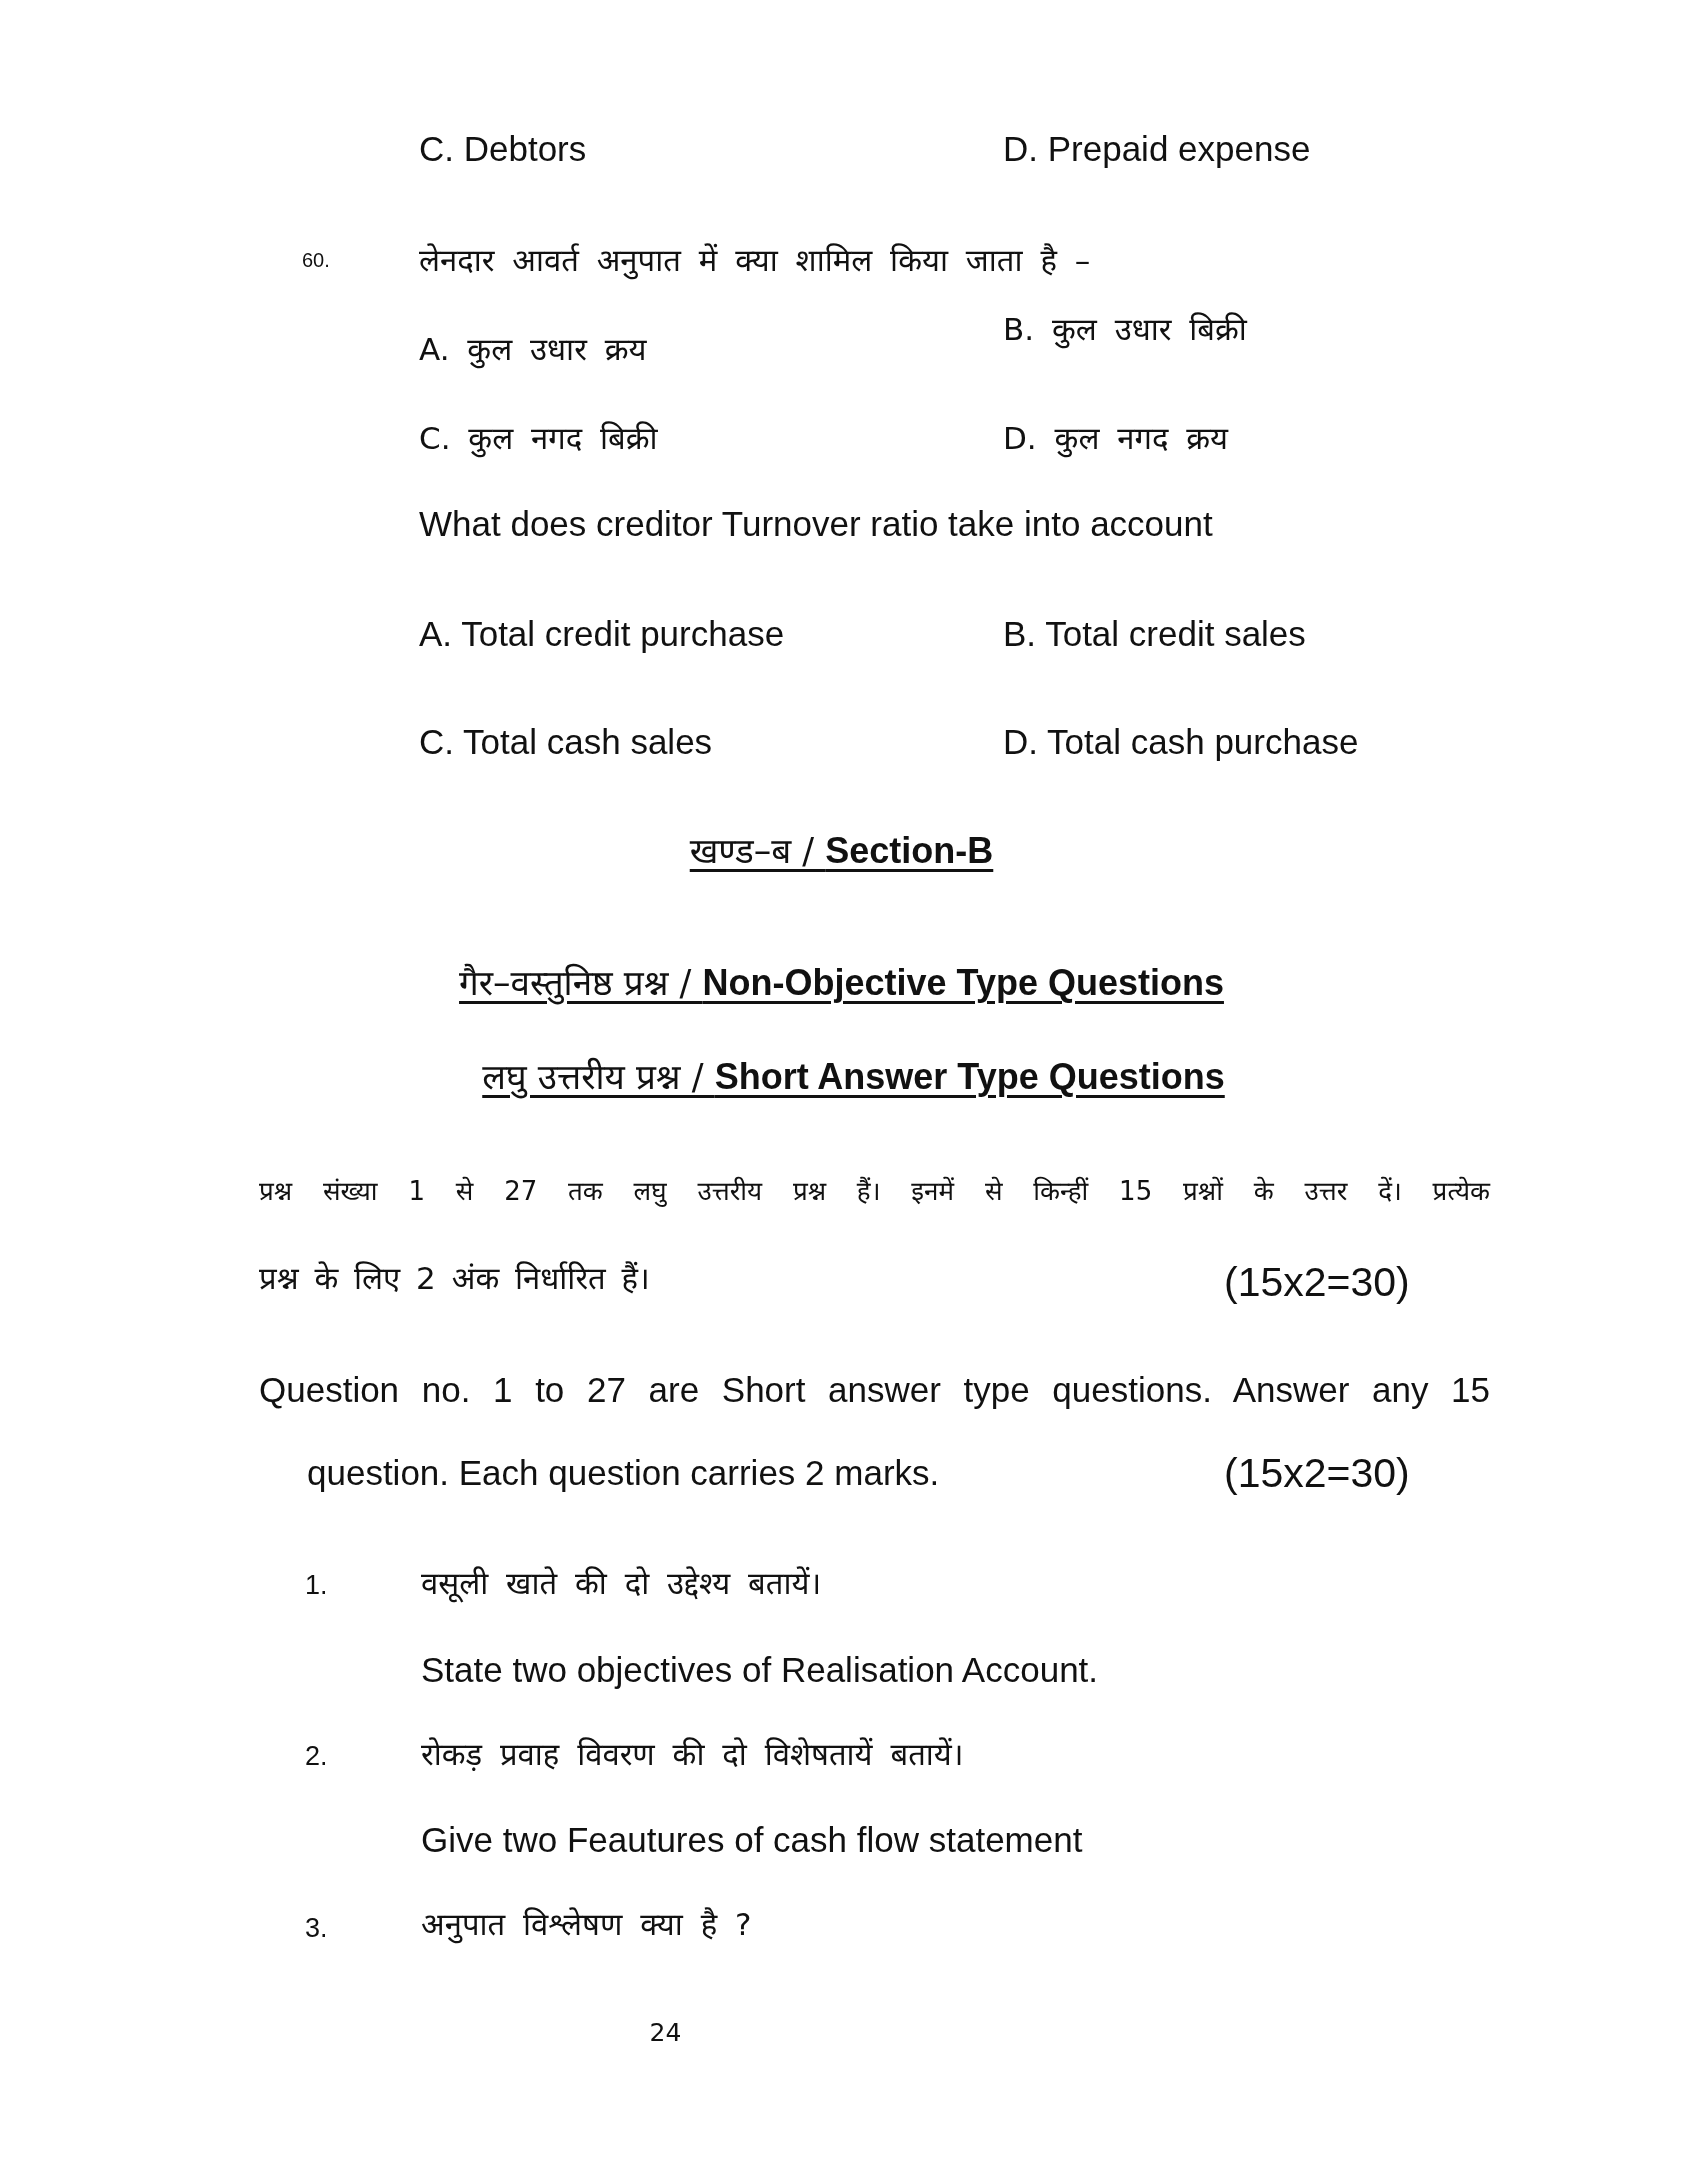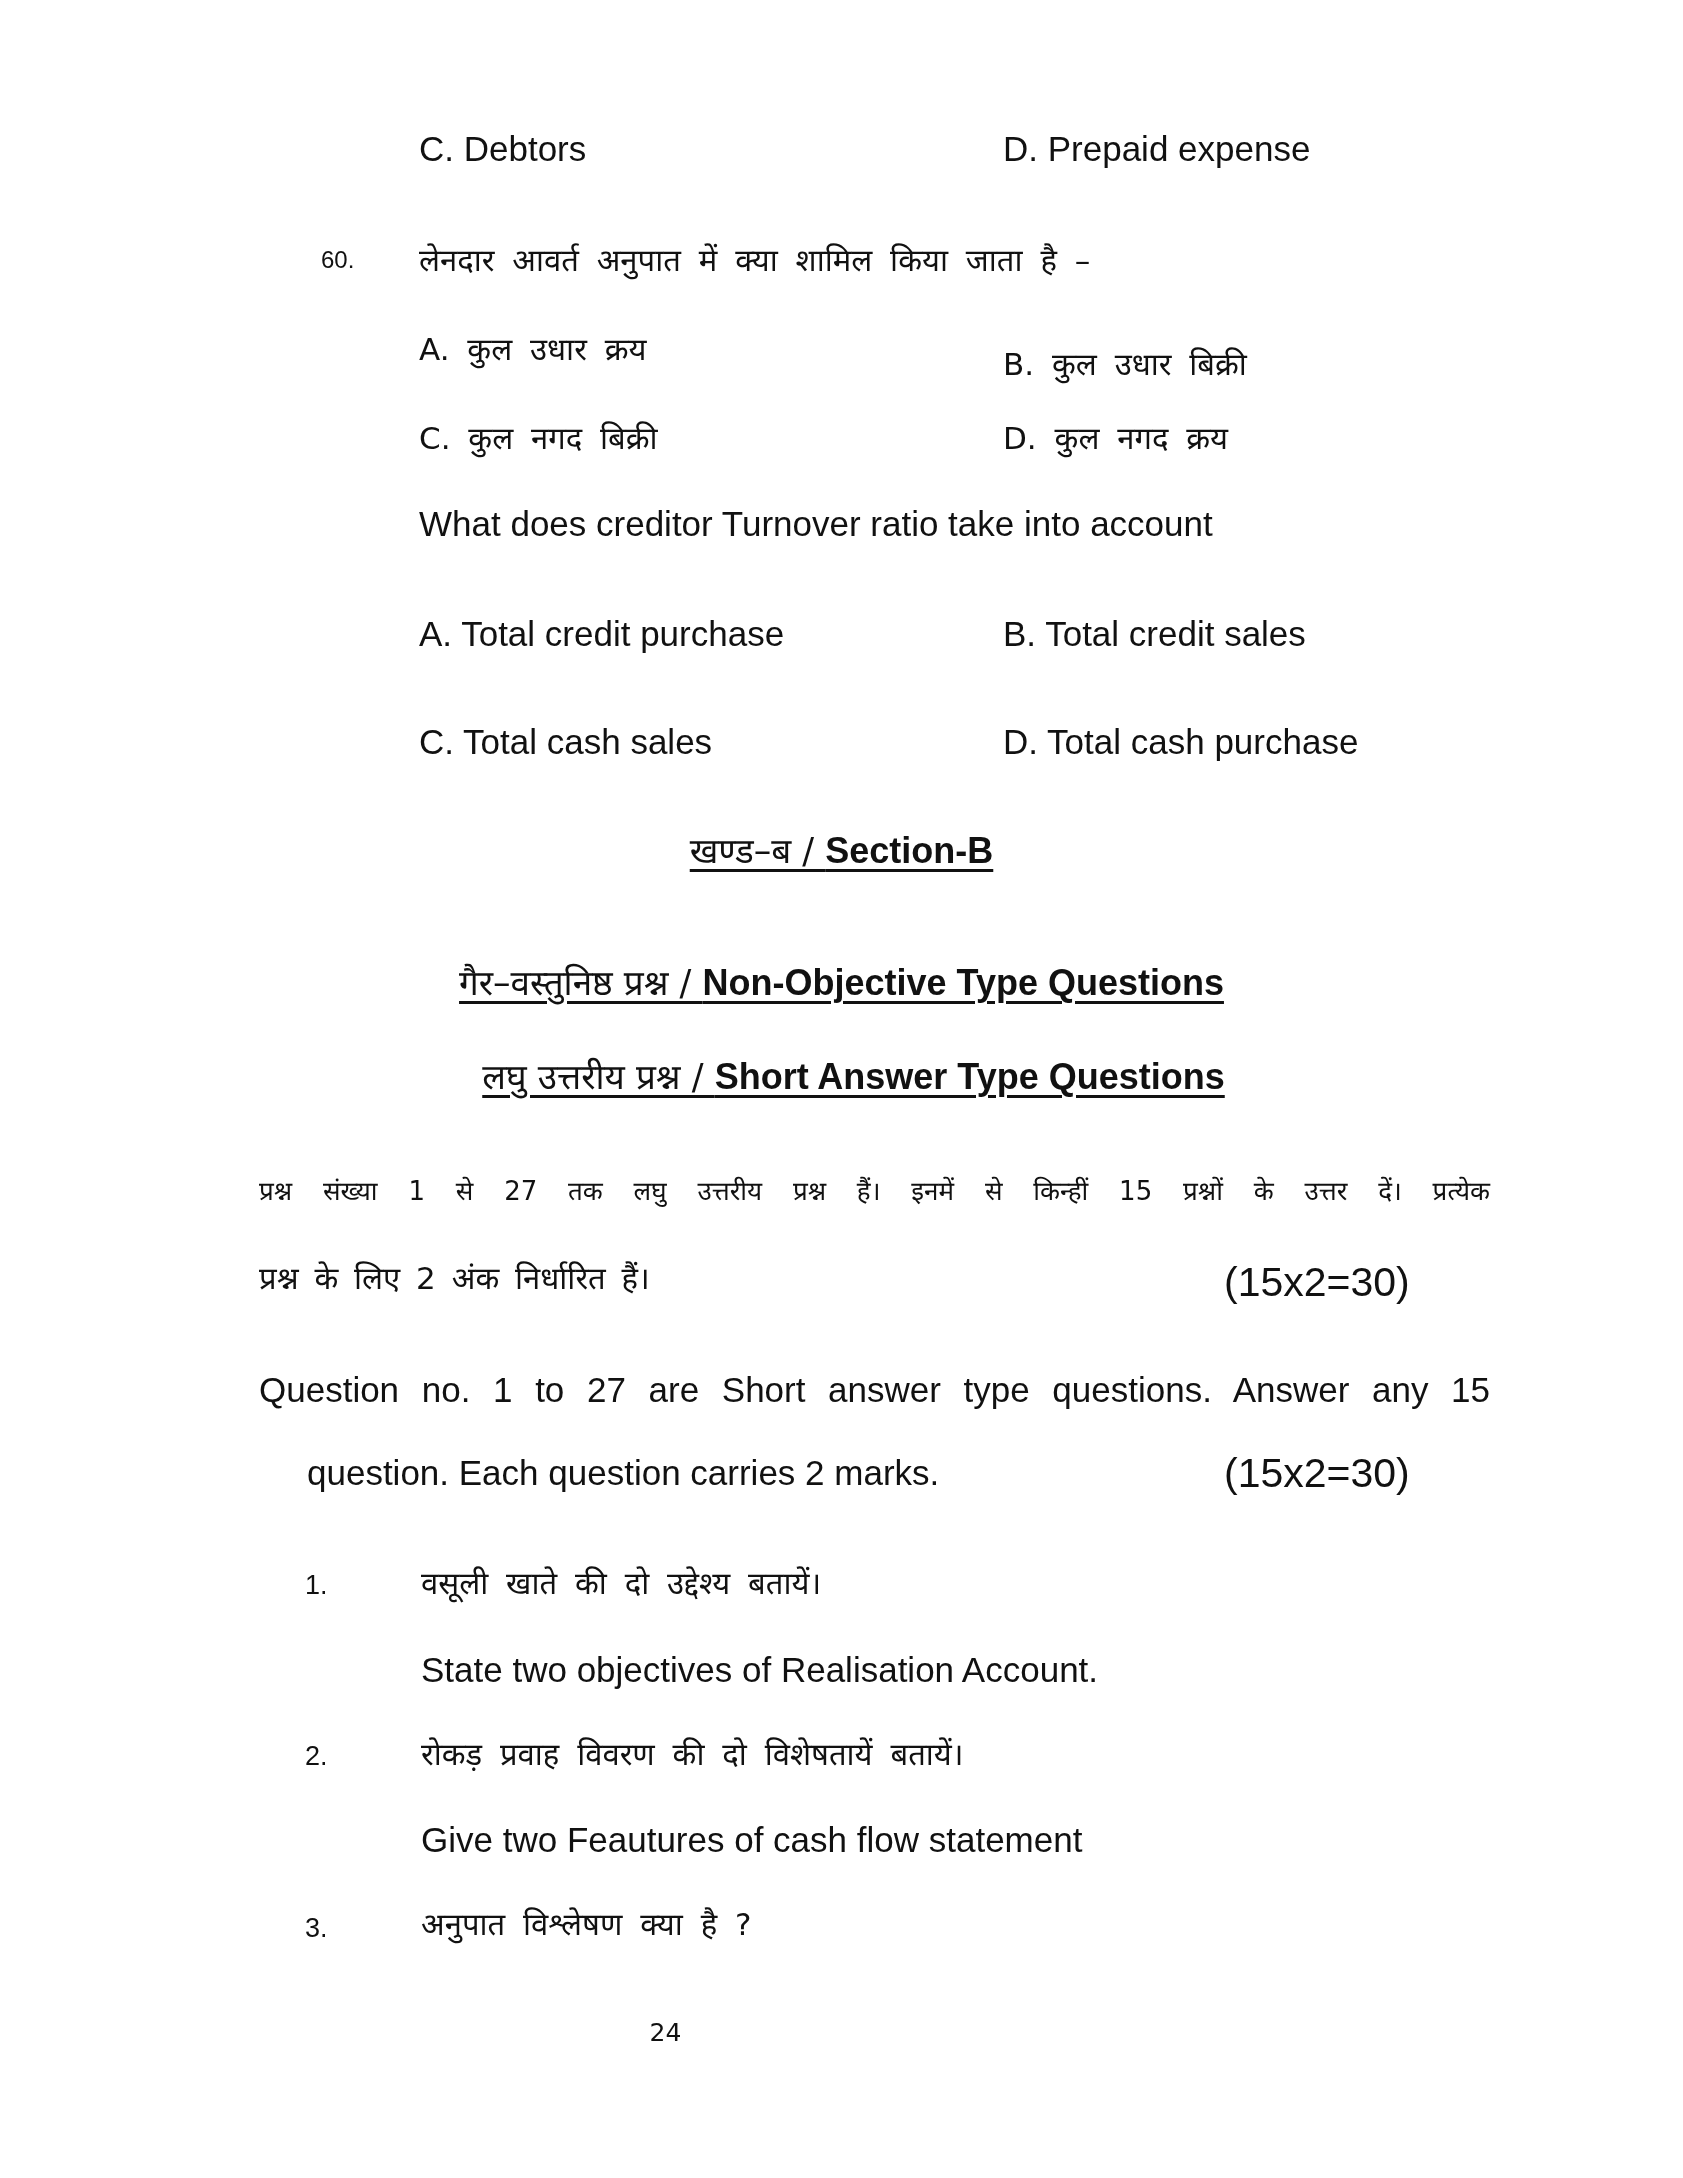--- a/index.html
+++ b/index.html
@@ -1,20 +1,20 @@
 <!DOCTYPE html>
 <html><head>
 <meta charset="utf-8">
 <style>
   html, body { margin:0; padding:0; background:#ffffff; }
   body { width:1683px; height:2178px; position:relative; overflow:hidden;
          font-family:"Liberation Sans", sans-serif; color:#111; }
   .line { position:absolute; white-space:nowrap; font-size:35px; line-height:44px; transform:translateY(-50%); }
   .hi { font-family:"DejaVu Sans", sans-serif; font-size:31px; }
-  .num { font-size:24px;margin-left:19px; }
+  .num { font-size:20px; }
   .small-num { font-size:27px; }
   .heading { position:absolute; left:0; width:1683px; text-align:center; transform:translateY(-50%);
              font-weight:bold; font-size:36px; line-height:46px; white-space:nowrap; }
   .heading span.u { text-decoration:underline; text-decoration-thickness:3px; text-underline-offset:6px; }
   .heading .hi-part { font-family:"DejaVu Sans", sans-serif; font-weight:normal; font-size:35px; }
   .justify { position:absolute; left:259px; width:1231px; font-size:35px; line-height:44px;
              text-align:justify; text-align-last:justify; transform:translateY(-50%); }
   .justify.hi { font-size:26px; word-spacing:6px; }
   .marks { position:absolute; left:1224px; font-size:41px; line-height:44px; transform:translateY(-50%); white-space:nowrap; }
   .pageno { position:absolute; left:0; width:1331px; text-align:center; font-family:"DejaVu Sans", sans-serif;
@@ -23,21 +23,21 @@
 </head>
 <body>
 
 <div class="line" style="left:419px; top:149px;">C. Debtors</div>
 <div class="line" style="left:1003px; top:149px;">D. Prepaid expense</div>
 
 <div class="line num" style="left:302px; top:260px;">60.</div>
 <div class="line hi" style="left:419px; top:260px; word-spacing:8px;">लेनदार आवर्त अनुपात में क्या शामिल किया जाता है –</div>
 
 <div class="line hi" style="left:419px; top:349px; word-spacing:8px;">A. कुल उधार क्रय</div>
-<div class="line hi" style="left:1003px; top:364px; word-spacing:8px;">B. कुल उधार बिक्री</div>
+<div class="line hi" style="left:1003px; top:329px; word-spacing:8px;">B. कुल उधार बिक्री</div>
 <div class="line hi" style="left:419px; top:438px; word-spacing:8px;">C. कुल नगद बिक्री</div>
 <div class="line hi" style="left:1003px; top:438px; word-spacing:8px;">D. कुल नगद क्रय</div>
 
 <div class="line" style="left:419px; top:524px;">What does creditor Turnover ratio take into account</div>
 
 <div class="line" style="left:419px; top:634px;">A. Total credit purchase</div>
 <div class="line" style="left:1003px; top:634px;">B. Total credit sales</div>
 <div class="line" style="left:419px; top:742px;">C. Total cash sales</div>
 <div class="line" style="left:1003px; top:742px;">D. Total cash purchase</div>
 

